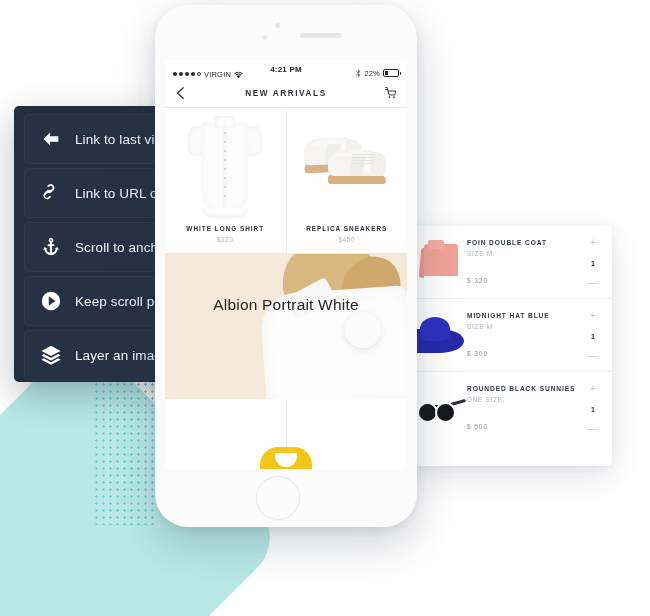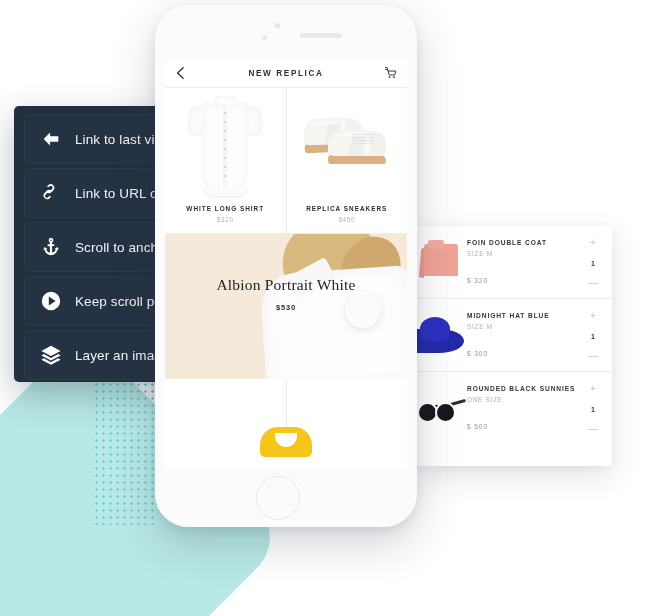--- a/index.html
+++ b/index.html
@@ -178,21 +178,21 @@
   .shoe-laces i{position:absolute;left:0;width:22px;height:1.2px;background:#e6e4e0;display:block;}
 
   
   .banner{position:relative;height:145px;background:#f5ead9;overflow:hidden;}
   .ban-hair{position:absolute;right:28px;top:-16px;width:96px;height:92px;background:#d9b87f;border-radius:50% 50% 46% 54%;transform:rotate(-12deg);}
   .ban-hair2{position:absolute;right:8px;top:2px;width:58px;height:72px;background:#cfa86d;border-radius:50% 44% 50% 50%;transform:rotate(16deg);}
   .ban-shirt{position:absolute;right:-6px;top:36px;width:150px;height:118px;background:#fdfdfd;border-radius:36px 14px 0 0;transform:rotate(-4deg);box-shadow:inset 0 0 18px rgba(0,0,0,.05);}
   .ban-collar{position:absolute;right:74px;top:32px;width:44px;height:24px;background:#f7f7f7;transform:rotate(-28deg);border-radius:4px;}
   .ban-dot{position:absolute;right:26px;top:58px;width:36px;height:36px;border-radius:50%;background:#fbfbfb;box-shadow:0 2px 7px rgba(0,0,0,.10);}
   .ban-text{position:absolute;left:0;right:0;top:42px;text-align:center;}
-  .ban-title{font-family:Liberation Serif, serif;font-size:15.5px;color:#242424;letter-spacing:.2px;}
+  .ban-title{font-family:Liberation Sans, sans-serif;font-size:15.5px;color:#242424;letter-spacing:.2px;}
   .ban-sub{font-family:"Liberation Serif", serif;font-size:9.5px;color:#8b8378;margin-top:6px;letter-spacing:.3px;}
   .ban-price{font-size:7.5px;font-weight:700;color:#2a2f36;margin-top:9px;letter-spacing:.8px;}
 
   
   .strip{position:relative;height:60px;background:#fff;}
   .strip-div{position:absolute;left:50%;top:0;width:1px;height:60px;background:#ececec;}
   .yellow-bag{position:absolute;left:50%;bottom:-18px;transform:translateX(-50%);width:52px;height:30px;background:#f5c518;border-radius:18px 18px 5px 5px;}
   .yellow-notch{position:absolute;left:50%;bottom:10px;transform:translateX(-50%);width:22px;height:14px;background:#ffffff;border-radius:0 0 11px 11px;}
 </style>
 </head>
@@ -319,28 +319,57 @@
 
 <div id="phone">
   <div id="phone-inner">
     <div class="ph-cam"></div>
     <div class="ph-sensor"></div>
     <div class="ph-speaker"></div>
     <div class="ph-home"></div>
 
     <div id="screen">
 
+      <div class="statusbar">
+        <div class="sb-left">
+          <span class="sb-dots">
+            <i></i>
+              <i></i>
+              <i></i>
+              <i></i>
+              <i class="hollow"></i>
+          </span>
+          <span class="sb-carrier">VIRGIN</span>
+          <span>
+            <svg width="9" height="8" viewBox="0 0 12 10">
+                <path d="M6 9.2 3.6 6.5a3.7 3.7 0 0 1 4.8 0zM1.9 4.7A6.2 6.2 0 0 1 10.1 4.7l-1 1.1a4.8 4.8 0 0 0-6.2 0zM.2 2.8a8.7 8.7 0 0 1 11.6 0l-1 1.1a7.3 7.3 0 0 0-9.6 0z" fill="#2a2a2a"></path>
+              </svg>
+          </span>
+        </div>
+        <div class="sb-time">4:21 PM</div>
+        <div class="sb-right">
+          <span>
+            <svg width="6" height="9" viewBox="0 0 8 12">
+                <path d="M4 0 7.2 3.2 4.8 5.6 7.2 8 4 11.2V7l-2 2-.8-.8L3.8 5.6 1.2 3l.8-.8 2 2zm.9 3.3L4.9 2v2.6zm0 4.6L4.9 9.4V6.7z" fill="#7a7a7a"></path>
+              </svg>
+          </span>
+          <span class="sb-pct">22%</span>
+          <span class="batt">
+              <i></i>
+            </span>
+        </div>
+      </div>
 
       <div class="navbar">
         <span class="nav-back">
           <svg width="14" height="14" viewBox="0 0 16 16">
               <path d="M10.5 2 4 8l6.5 6" stroke="#2a2f36" stroke-width="1.4" fill="none" stroke-linecap="round" stroke-linejoin="round"></path>
             </svg>
         </span>
-        <span class="nav-title">NEW REPLICA</span>
+        <span class="nav-title">NEW ARRIVALS</span>
         <span class="nav-cart">
           <svg width="14" height="14" viewBox="0 0 18 18">
               <path d="M2 2h2l.7 2.6M5.4 6.5h9.8l-1.4 5H6.6L4.7 4.6H2" stroke="#2a2f36" stroke-width="1.2" fill="none" stroke-linecap="round" stroke-linejoin="round"></path>
               <circle cx="7" cy="14.3" r="1.2" fill="#2a2f36"></circle>
               <circle cx="12.8" cy="14.3" r="1.2" fill="#2a2f36"></circle>
             </svg>
         </span>
       </div>
 
       <div class="grid">
@@ -405,21 +434,20 @@
       <div class="grid-div"></div>
 
       <div class="banner">
         <div class="ban-hair"></div>
         <div class="ban-hair2"></div>
         <div class="ban-shirt"></div>
         <div class="ban-collar"></div>
         <div class="ban-dot"></div>
         <div class="ban-text">
           <div class="ban-title">Albion Portrait White</div>
-          <div class="ban-price">$530</div>
         </div>
       </div>
 
       <div class="strip">
         <div class="strip-div"></div>
         <div class="yellow-bag">
           <div class="yellow-notch"></div>
 
         </div>
       </div>

